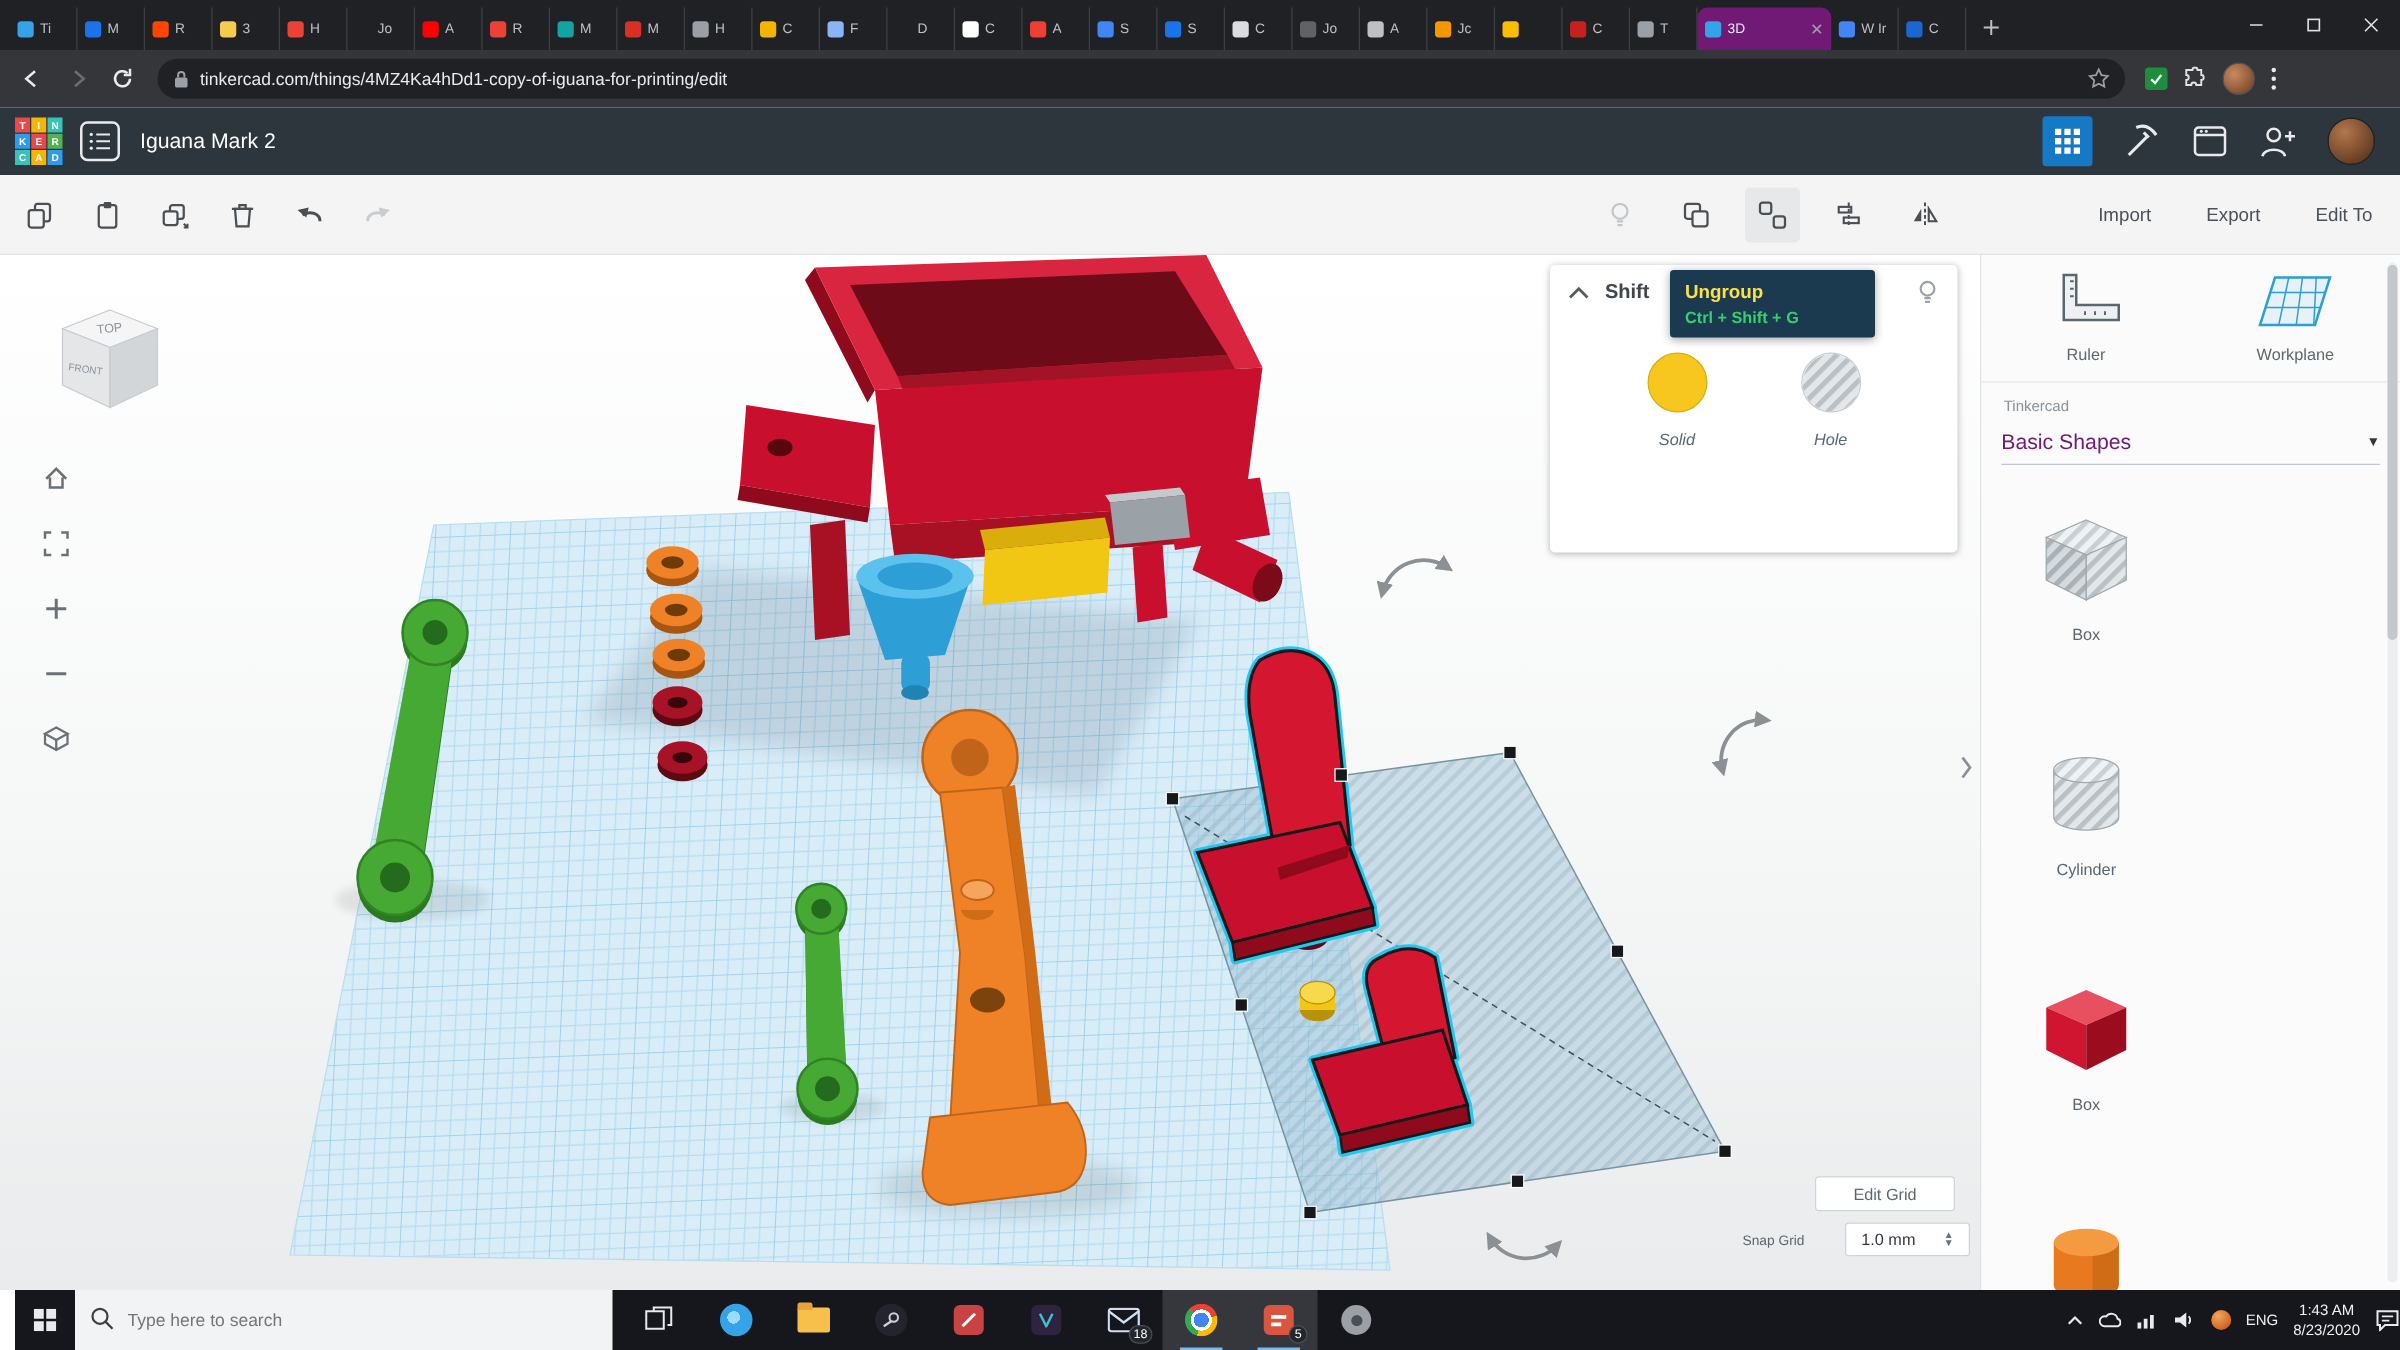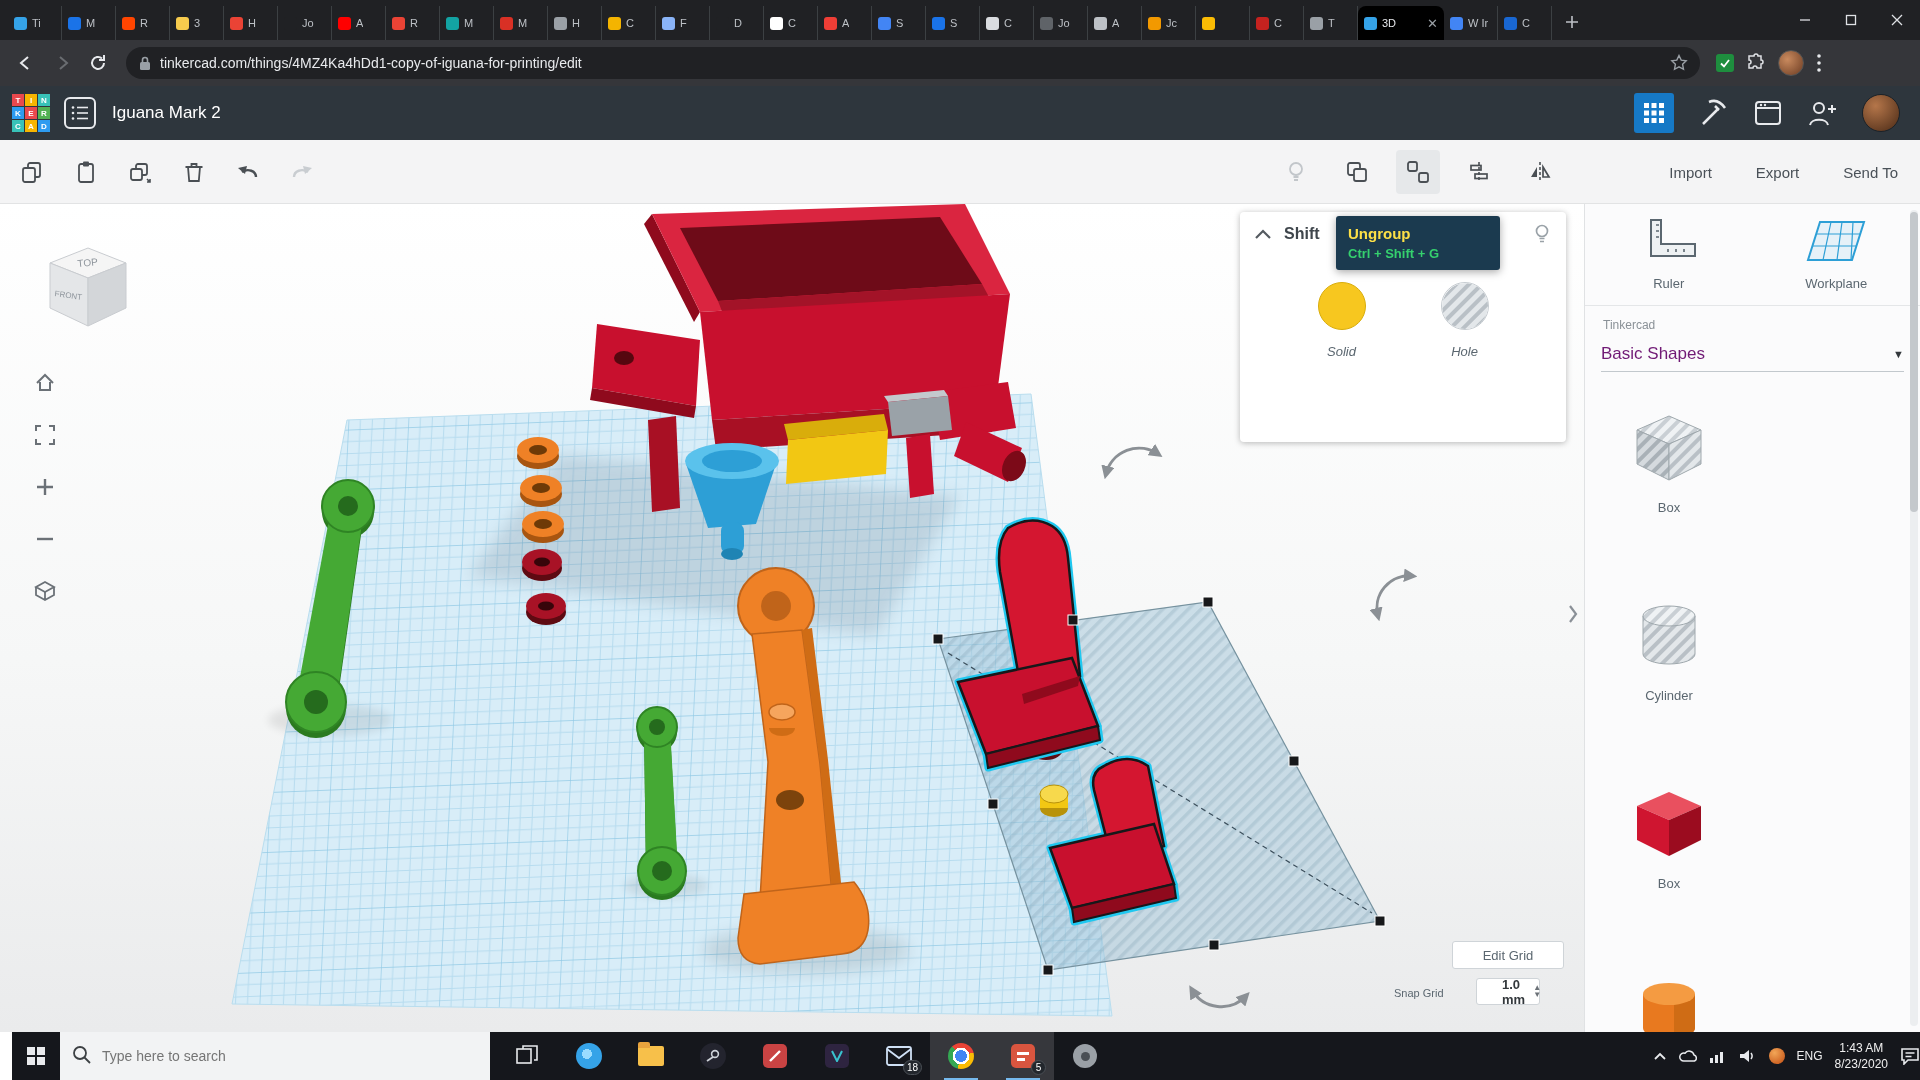--- a/index.html
+++ b/index.html
@@ -9,21 +9,21 @@
   #screen { position:relative; width:1920px; height:1080px; overflow:hidden; background:#fff; }
 
   
   .tabstrip { position:absolute; left:0; top:0; width:1920px; height:40px; background:#202124;
     display:flex; align-items:flex-end; }
   #tabs { display:flex; align-items:flex-end; height:40px; padding-left:8px; }
   .tab { width:54px; height:34px; display:flex; align-items:center; gap:5px; padding:0 6px;
     border-right:1px solid #3c4043; color:#bdc1c6; font-size:11px; overflow:hidden; cursor:pointer; }
   .tab .fav { width:13px; height:13px; border-radius:3px; flex:0 0 13px; }
   .tab .tlabel { white-space:nowrap; overflow:hidden; }
-  .tab.active { width:86px; background:#000000; border-radius:8px 8px 0 0; color:#e8eaed; border-right:none; }
+  .tab.active { width:107px; background:#701a75; border-radius:8px 8px 0 0; color:#e8eaed; border-right:none; }
   .tab.active .tclose { margin-left:auto; color:#9aa0a6; font-size:13px; line-height:1; }
   .newtab { width:28px; height:28px; margin:0 0 4px 6px; border-radius:50%; display:flex; align-items:center;
     justify-content:center; color:#bdc1c6; }
   .wincontrols { margin-left:auto; display:flex; height:40px; }
   .winbtn { width:46px; height:40px; display:flex; align-items:center; justify-content:center; }
 
   
   .navbar { position:absolute; left:0; top:40px; width:1920px; height:46px; background:#35363a;
     display:flex; align-items:center; padding:0 10px; gap:4px; }
   .navbtn { width:32px; height:32px; display:flex; align-items:center; justify-content:center; border-radius:50%; }
@@ -83,23 +83,23 @@
 
   
   .tooltip { position:absolute; left:1336px; top:12px; width:164px; background:#1b3a4f; border-radius:3px;
     padding:9px 12px; z-index:50; box-shadow:0 2px 8px rgba(0,0,0,0.35); }
   .tooltip .tt1 { color:#fde047; font-size:15px; font-weight:700; margin-bottom:4px; }
   .tooltip .tt2 { color:#35d06e; font-size:13px; font-weight:700; }
 
   .editgrid { position:absolute; left:1452px; top:737px; width:112px; height:28px; background:#fff;
     border:1px solid #cfd4d8; border-radius:3px; font-size:13px; color:#5b6770; font-family:"Liberation Sans",sans-serif; }
   .snaplabel { position:absolute; left:1394px; top:783px; font-size:11px; color:#5b6770; }
-  .snapselect { position:absolute; left:1476px; top:774px; width:64px; height:27px; background:#fff;
-    border:1px solid #cfd4d8; border-radius:3px; display:flex; align-items:center; padding:0 25px; gap:8px;
-    font-size:13px; color:#33383c; cursor:pointer;font-weight:bold; }
+  .snapselect { position:absolute; left:1476px; top:774px; width:100px; height:27px; background:#fff;
+    border:1px solid #cfd4d8; border-radius:3px; display:flex; align-items:center; padding:0 12px; gap:8px;
+    font-size:13px; color:#33383c; cursor:pointer; }
   .snapselect .carets { margin-left:auto; font-size:8px; color:#6b7177; line-height:0.8; }
   .collapse-handle { position:absolute; left:1564px; top:392px; width:18px; height:36px; display:flex;
     align-items:center; justify-content:center; cursor:pointer; }
 
   
   .sidebar { position:relative; width:336px; height:828px; background:#fbfbfc; border-left:1px solid #e0e2e4; overflow:hidden; }
   .tools { display:flex; padding-top:12px; }
   .tooltile { width:168px; display:flex; flex-direction:column; align-items:center; gap:8px; cursor:pointer; }
   .tooltile .tlbl { font-size:13px; color:#5b6770; }
   .sb-divider { height:1px; background:#e4e6e8; margin:14px 0 0 0; }
@@ -497,21 +497,21 @@
           <path d="M13 3v20" stroke="#4a4f54" stroke-width="1.6" stroke-dasharray="3 2"></path>
           <path d="M10 8L4 18h6z" fill="#4a4f54"></path>
           <path d="M16 8l6 10h-6z" fill="none" stroke="#4a4f54" stroke-width="1.7"></path>
         </svg>
       </div>
     </div>
 
     <div class="tb-actions">
       <span>Import</span>
       <span>Export</span>
-      <span>Send To</span>
+      <span>Edit To</span>
     </div>
   </div>
 
   <div class="workspace">
     <div class="canvas">
 
       <svg class="scene" width="1584" height="828" viewBox="0 0 1584 828">
         <defs>
           <pattern id="gridpat" width="60" height="60" patternUnits="userSpaceOnUse" patternTransform="matrix(1,-0.04,-0.05,1,0,0)">
             <rect width="60" height="60" fill="#d8edf8"></rect>

